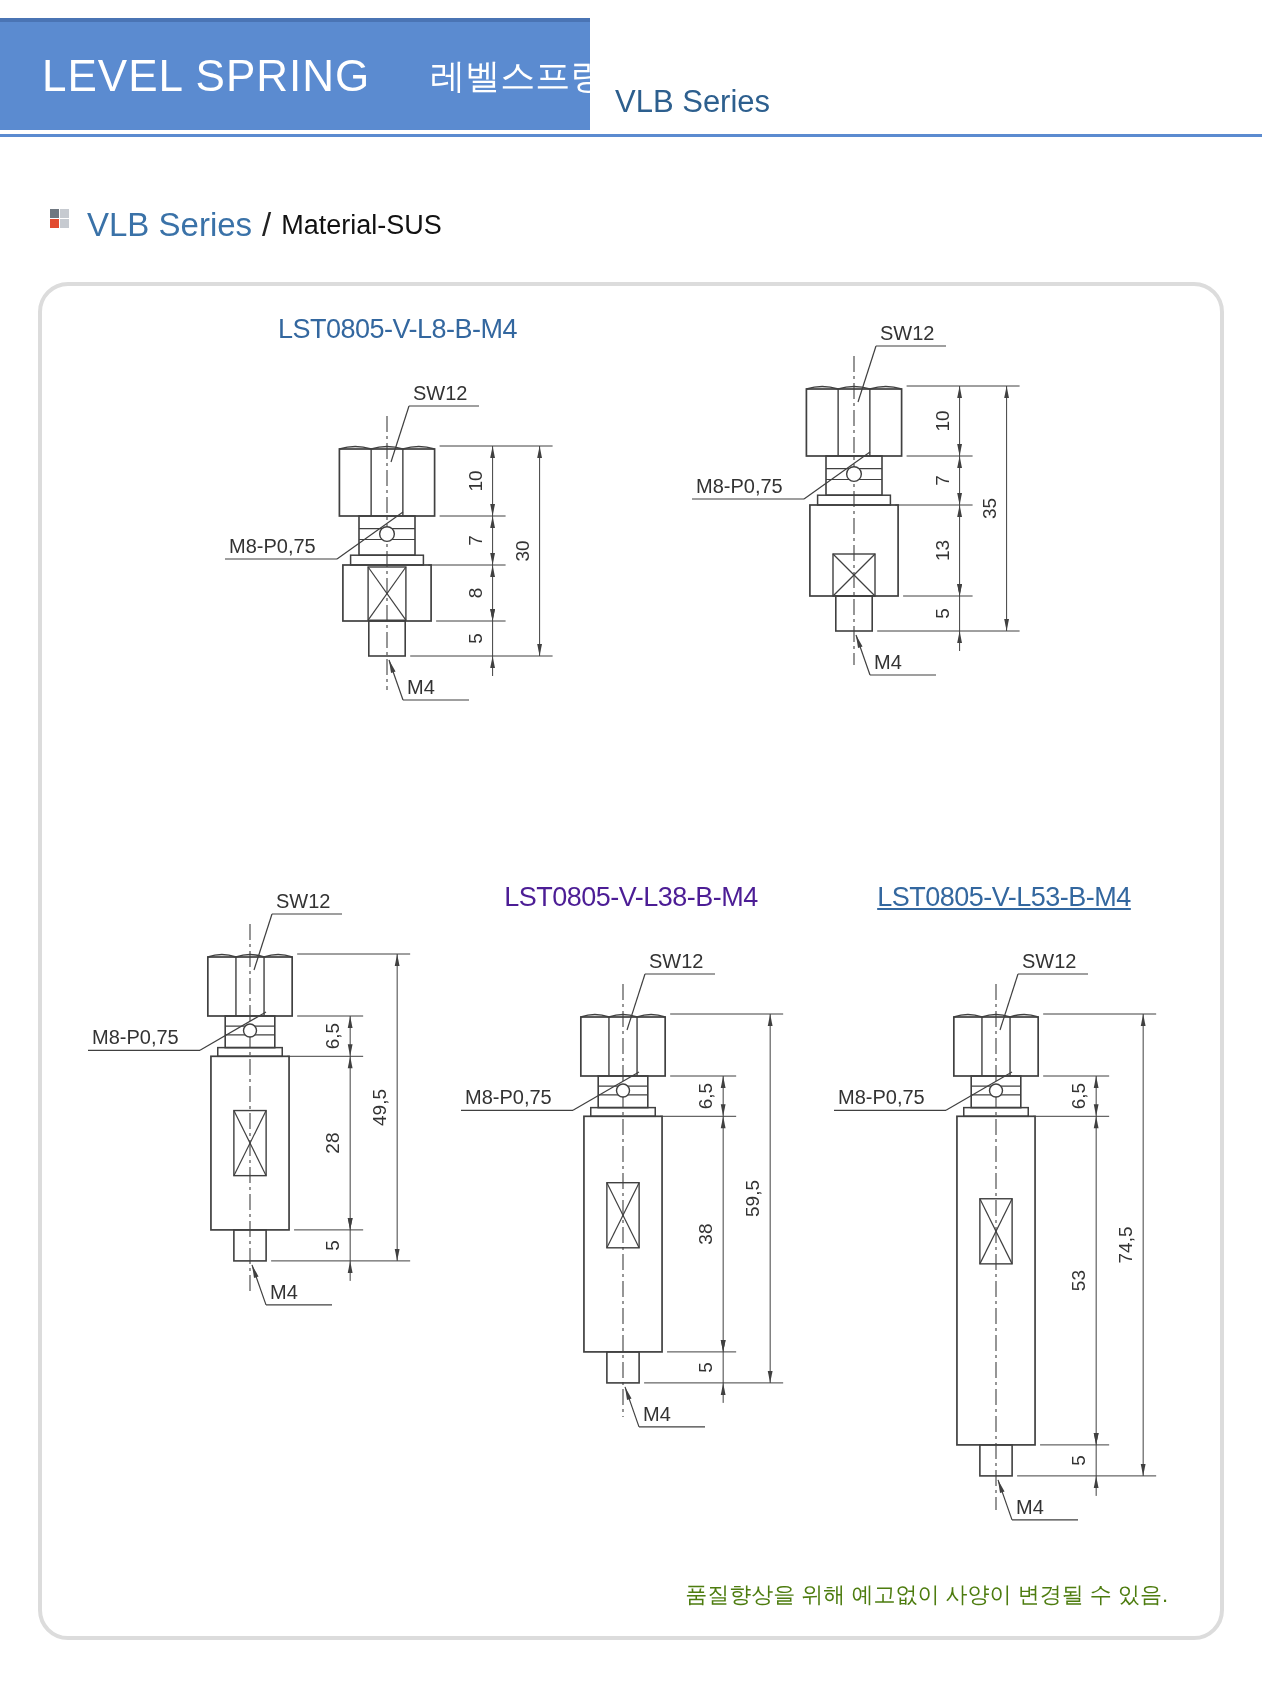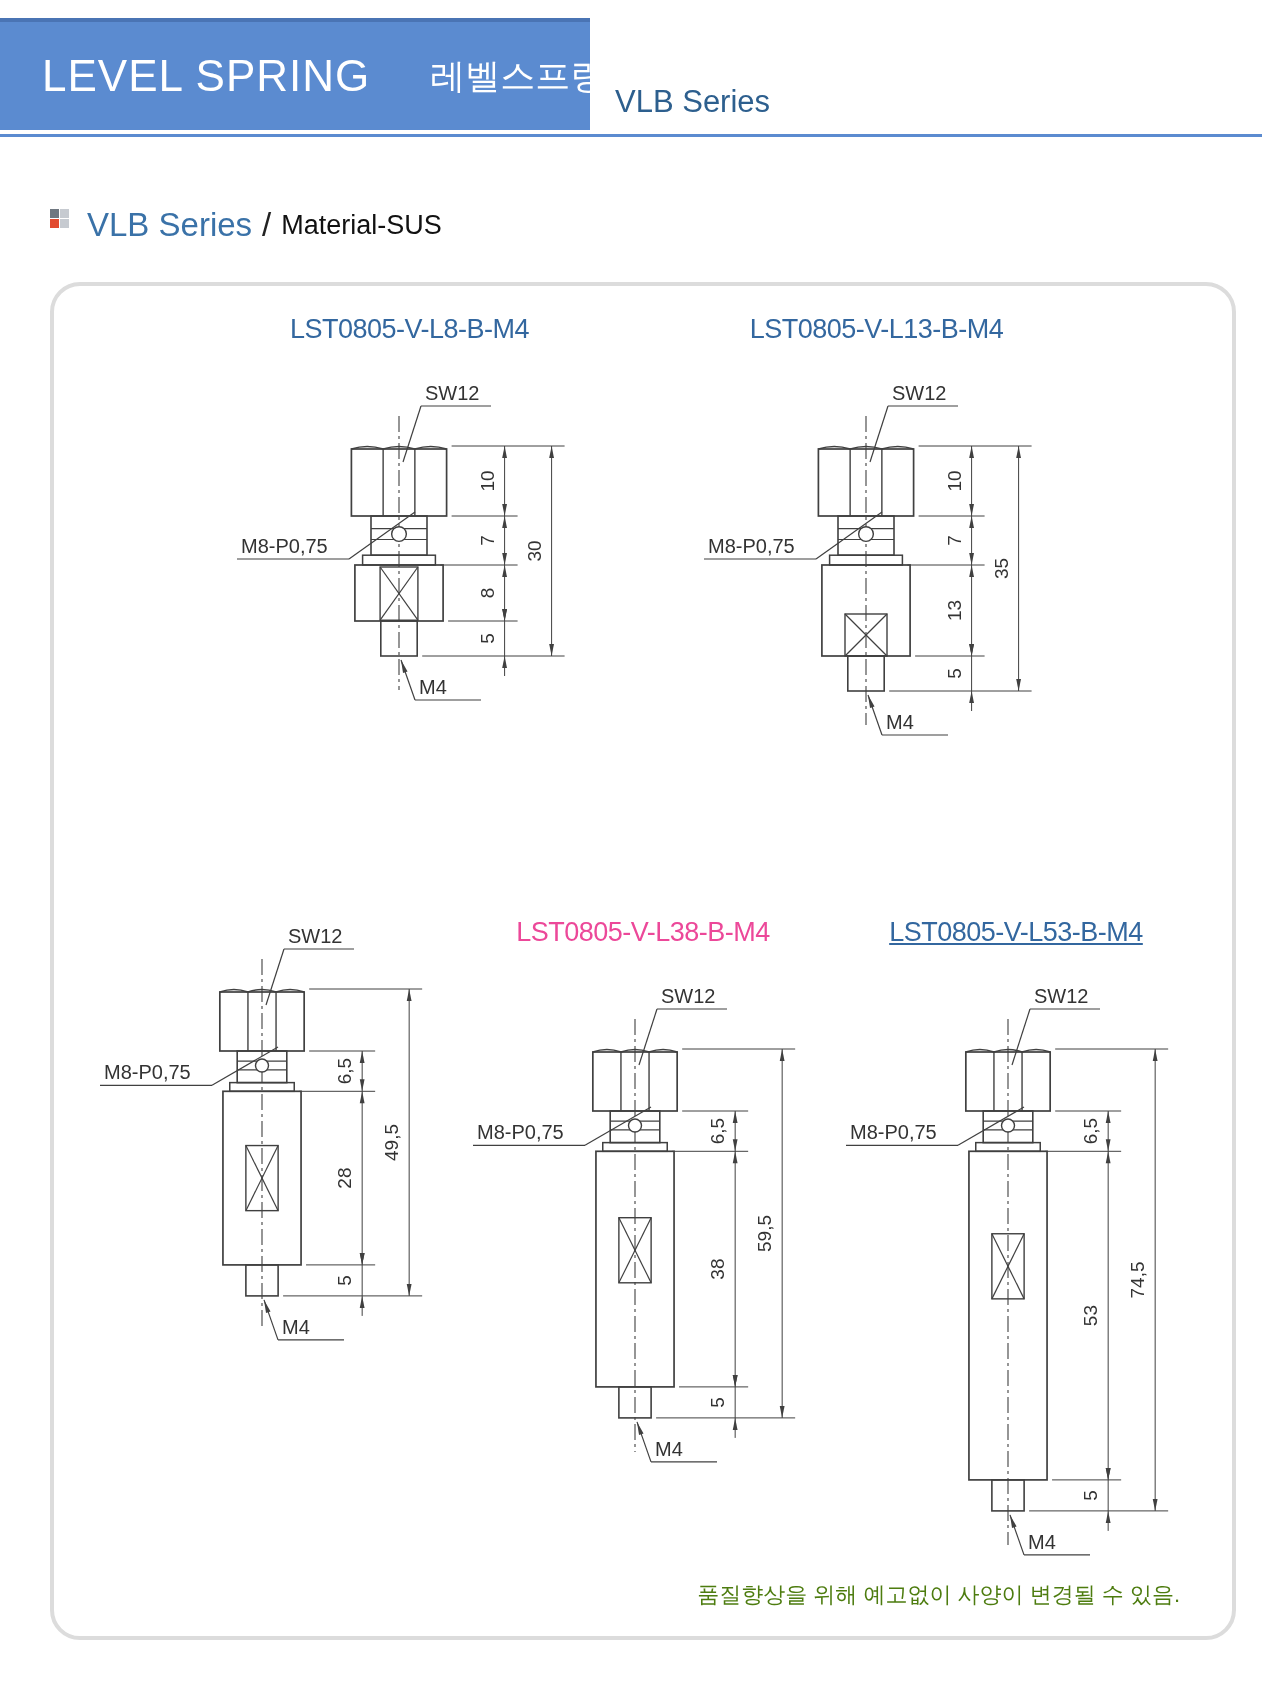--- a/index.html
+++ b/index.html
@@ -19,21 +19,21 @@
   .section{position:absolute;left:50px;top:206px;display:flex;align-items:center;}
   .grid-icon{width:19px;height:19px;display:grid;grid-template-columns:9px 9px;
       grid-template-rows:9px 9px;gap:1px;margin-right:18px;margin-top:-14px;}
   .grid-icon span{display:block;}
   .section-series{font-size:33px;}
   .section-sep{font-size:33px;color:#222;margin:0 10px;}
   .section-material{font-size:27px;color:#111;}
 
   
   .panel{position:absolute;left:38px;top:282px;width:1186px;height:1358px;
-      border:4px solid #dcdcdc;border-radius:30px;box-sizing:border-box;margin-left:12px;}
+      border:4px solid #dcdcdc;border-radius:30px;box-sizing:border-box;}
   .row{display:flex;justify-content:center;align-items:flex-start;}
   .row1{margin-top:26px;gap:95px;}
   .row2{margin-top:120px;gap:6px;}
   .fig{display:flex;flex-direction:column;align-items:center;}
   .fig-title{font-size:27px;letter-spacing:-0.5px;height:34px;line-height:34px;
       margin-bottom:26px;white-space:nowrap;}
   .note{position:absolute;right:52px;bottom:26px;font-size:22px;color:#82878f;}
 </style>
 </head>
 <body>
@@ -109,21 +109,20 @@
             <polygon points="280.6,249 278.20000000000005,237 283,237" fill="#404040" stroke="none"></polygon>
             <polygon points="280.6,284 278.20000000000005,296 283,296" fill="#404040" stroke="none"></polygon>
             <text x="269.6" y="266.5" font-size="19" fill="#333333" font-family="&quot;Liberation Sans&quot;, sans-serif" transform="rotate(-90 269.6 266.5)" text-anchor="middle">5</text>
             <line x1="327.6" y1="74" x2="327.6" y2="284" stroke="#404040" stroke-width="1"></line>
             <polygon points="327.6,74 325.20000000000005,86 330,86" fill="#404040" stroke="none"></polygon>
             <polygon points="327.6,284 325.20000000000005,272 330,272" fill="#404040" stroke="none"></polygon>
             <text x="316.6" y="179" font-size="19" fill="#333333" font-family="&quot;Liberation Sans&quot;, sans-serif" transform="rotate(-90 316.6 179)" text-anchor="middle">30</text>
           </svg></div>
     </div>
     <div class="fig">
-      <div class="fig-title" style="color: rgb(51, 103, 159);">LST0805-V-L13-B-M4</div>
       <div class="svg-mount"><svg width="372" height="419" viewBox="0 0 372 419">
             <line x1="175" y1="44" x2="175" y2="353" stroke="#404040" stroke-width="1.1" stroke-dasharray="16 4 3 4"></line>
             <rect x="127.4" y="77" width="95.2" height="67" fill="none" stroke="#404040" stroke-width="1.7"></rect>
             <path d="M 127.4 77 Q 143.26666666666668 72 159.13333333333333 77" fill="none" stroke="#404040" stroke-width="1.4"></path>
             <path d="M 159.13333333333333 77 Q 175 72 190.86666666666667 77" fill="none" stroke="#404040" stroke-width="1.4"></path>
             <path d="M 190.86666666666667 77 Q 206.73333333333335 72 222.60000000000002 77" fill="none" stroke="#404040" stroke-width="1.4"></path>
             <line x1="159.13333333333333" y1="77" x2="159.13333333333333" y2="144" stroke="#404040" stroke-width="1.4"></line>
             <line x1="190.86666666666667" y1="77" x2="190.86666666666667" y2="144" stroke="#404040" stroke-width="1.4"></line>
             <rect x="147" y="144" width="56" height="39.19999999999999" fill="none" stroke="#404040" stroke-width="1.6"></rect>
             <line x1="147" y1="156.54399999999998" x2="203" y2="156.54399999999998" stroke="#404040" stroke-width="1.2"></line>
@@ -215,21 +214,21 @@
             <polygon points="275.15999999999997,349.9 272.76,337.9 277.55999999999995,337.9" fill="#404040" stroke="none"></polygon>
             <polygon points="275.15999999999997,380.9 272.76,392.9 277.55999999999995,392.9" fill="#404040" stroke="none"></polygon>
             <text x="264.15999999999997" y="365.4" font-size="19" fill="#333333" font-family="&quot;Liberation Sans&quot;, sans-serif" transform="rotate(-90 264.15999999999997 365.4)" text-anchor="middle">5</text>
             <line x1="322.15999999999997" y1="74" x2="322.15999999999997" y2="380.9" stroke="#404040" stroke-width="1"></line>
             <polygon points="322.15999999999997,74 319.76,86 324.55999999999995,86" fill="#404040" stroke="none"></polygon>
             <polygon points="322.15999999999997,380.9 319.76,368.9 324.55999999999995,368.9" fill="#404040" stroke="none"></polygon>
             <text x="311.15999999999997" y="227.45" font-size="19" fill="#333333" font-family="&quot;Liberation Sans&quot;, sans-serif" transform="rotate(-90 311.15999999999997 227.45)" text-anchor="middle">49,5</text>
           </svg></div>
     </div>
     <div class="fig">
-      <div class="fig-title" style="color: #ec4899;">LST0805-V-L38-B-M4</div>
+      <div class="fig-title" style="color: #4c1d95;">LST0805-V-L38-B-M4</div>
       <div class="svg-mount"><svg width="367" height="543" viewBox="0 0 367 543">
             <line x1="175" y1="44" x2="175" y2="476.9" stroke="#404040" stroke-width="1.1" stroke-dasharray="16 4 3 4"></line>
             <rect x="132.84" y="77" width="84.32" height="59" fill="none" stroke="#404040" stroke-width="1.7"></rect>
             <path d="M 132.84 77 Q 146.89333333333335 72 160.94666666666666 77" fill="none" stroke="#404040" stroke-width="1.4"></path>
             <path d="M 160.94666666666666 77 Q 175 72 189.05333333333334 77" fill="none" stroke="#404040" stroke-width="1.4"></path>
             <path d="M 189.05333333333334 77 Q 203.10666666666668 72 217.16 77" fill="none" stroke="#404040" stroke-width="1.4"></path>
             <line x1="160.94666666666666" y1="77" x2="160.94666666666666" y2="136" stroke="#404040" stroke-width="1.4"></line>
             <line x1="189.05333333333334" y1="77" x2="189.05333333333334" y2="136" stroke="#404040" stroke-width="1.4"></line>
             <rect x="150.2" y="136" width="49.6" height="31.620000000000005" fill="none" stroke="#404040" stroke-width="1.6"></rect>
             <line x1="150.2" y1="146.1184" x2="199.8" y2="146.1184" stroke="#404040" stroke-width="1.2"></line>

